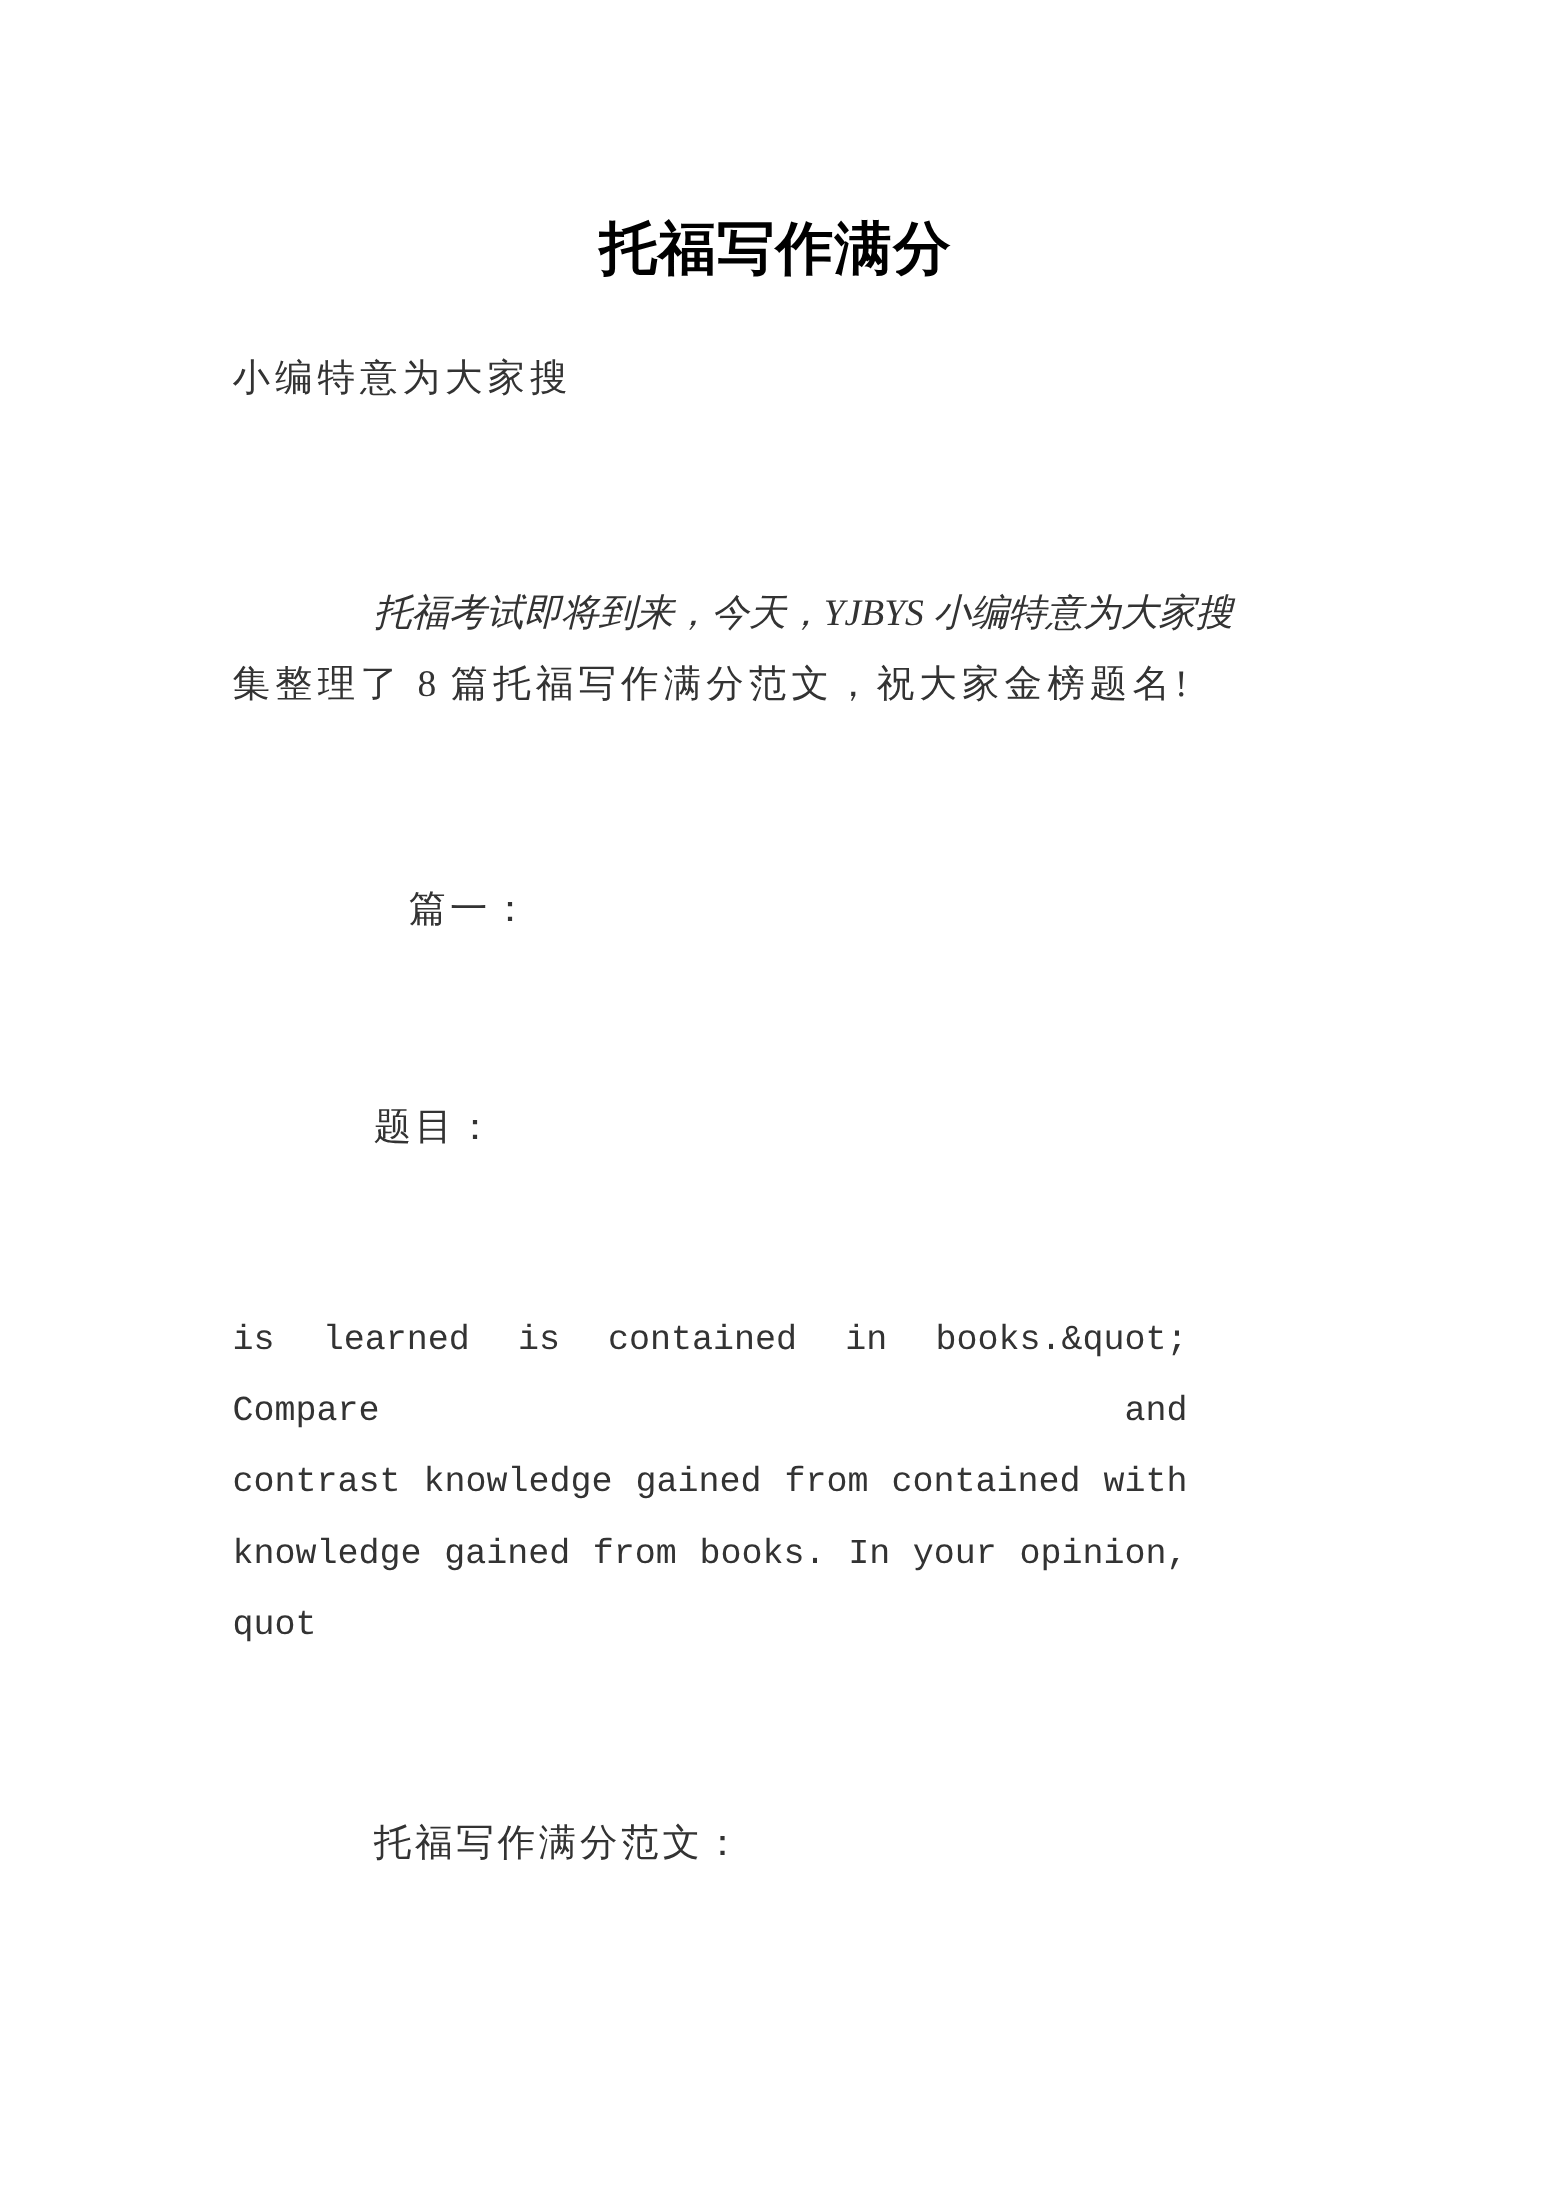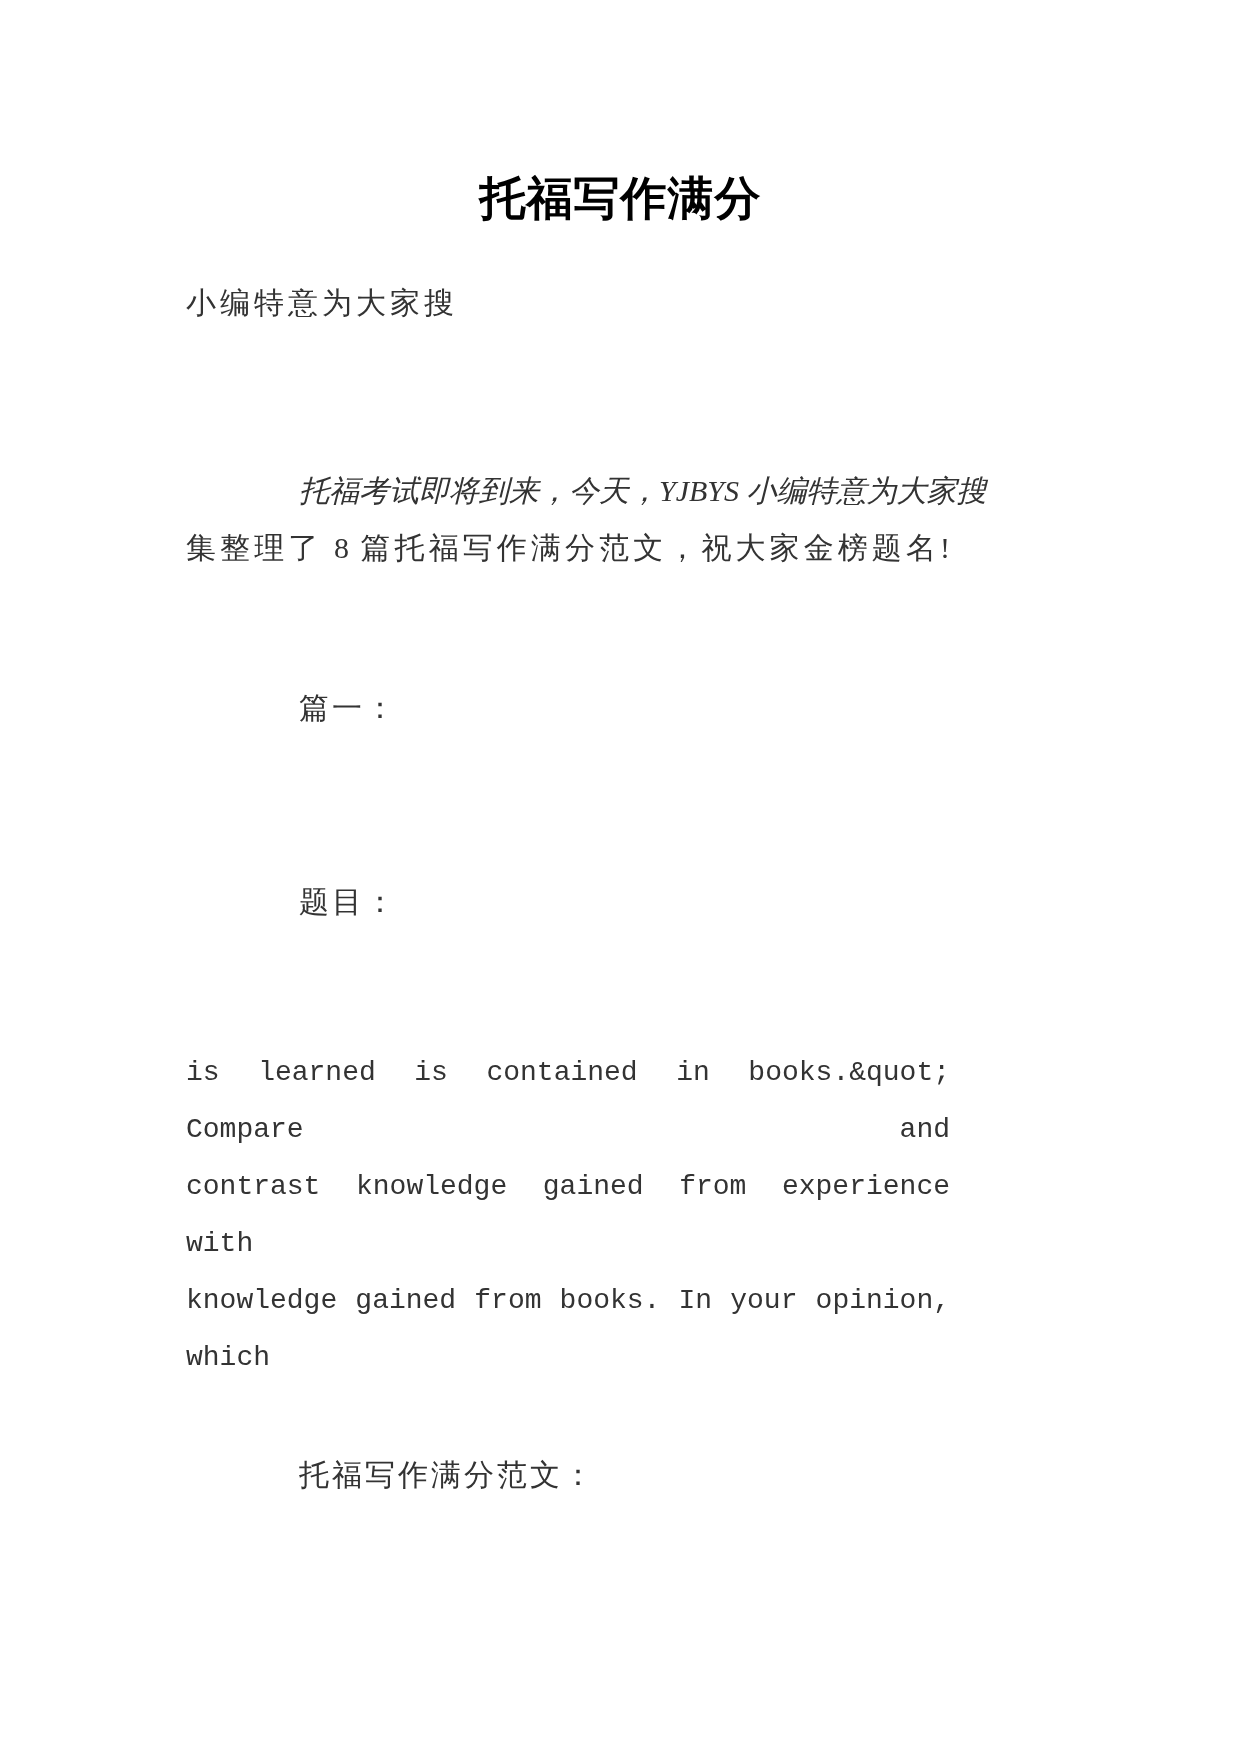--- a/index.html
+++ b/index.html
@@ -58,21 +58,21 @@
     font-style: italic;
   }
   .standalone-label {
     position: absolute;
     left: 299px;
     font-size: 30px;
     line-height: 40px;
     letter-spacing: 3px;
     color: #333333;
   }
-  .label-part-one   { top: 688px; }
+  .label-part-one   { top: 708px; margin-left: 28px; }
   .label-topic      { top: 882px; }
   .label-sample     { top: 1455px; }
   .english-para {
     position: absolute;
     top: 1044px;
     left: 186px;
     width: 764px;
     font-family: "Liberation Mono", "DejaVu Sans Mono", monospace;
     font-size: 28px;
     line-height: 57px;
@@ -102,19 +102,19 @@
     <div class="cjk-line first-line">托福考试即将到来，今天，YJBYS 小编特意为大家搜</div>
     <div class="cjk-line">集整理了 8 篇托福写作满分范文，祝大家金榜题名!</div>
   </div>
 
   <div class="standalone-label label-part-one">篇一：</div>
 
   <div class="standalone-label label-topic">题目：</div>
 
   <div class="english-para">
     <div class="eng-line">is learned is contained in books.&amp;quot; Compare and</div>
-    <div class="eng-line">contrast knowledge gained from experience with</div>
-    <div class="eng-line">knowledge gained from books. In your opinion, which</div>
+    <div class="eng-line">contrast knowledge gained from contained with</div>
+    <div class="eng-line">knowledge gained from books. In your opinion, quot</div>
   </div>
 
   <div class="standalone-label label-sample">托福写作满分范文：</div>
 
 </div>
 
 </body></html>

